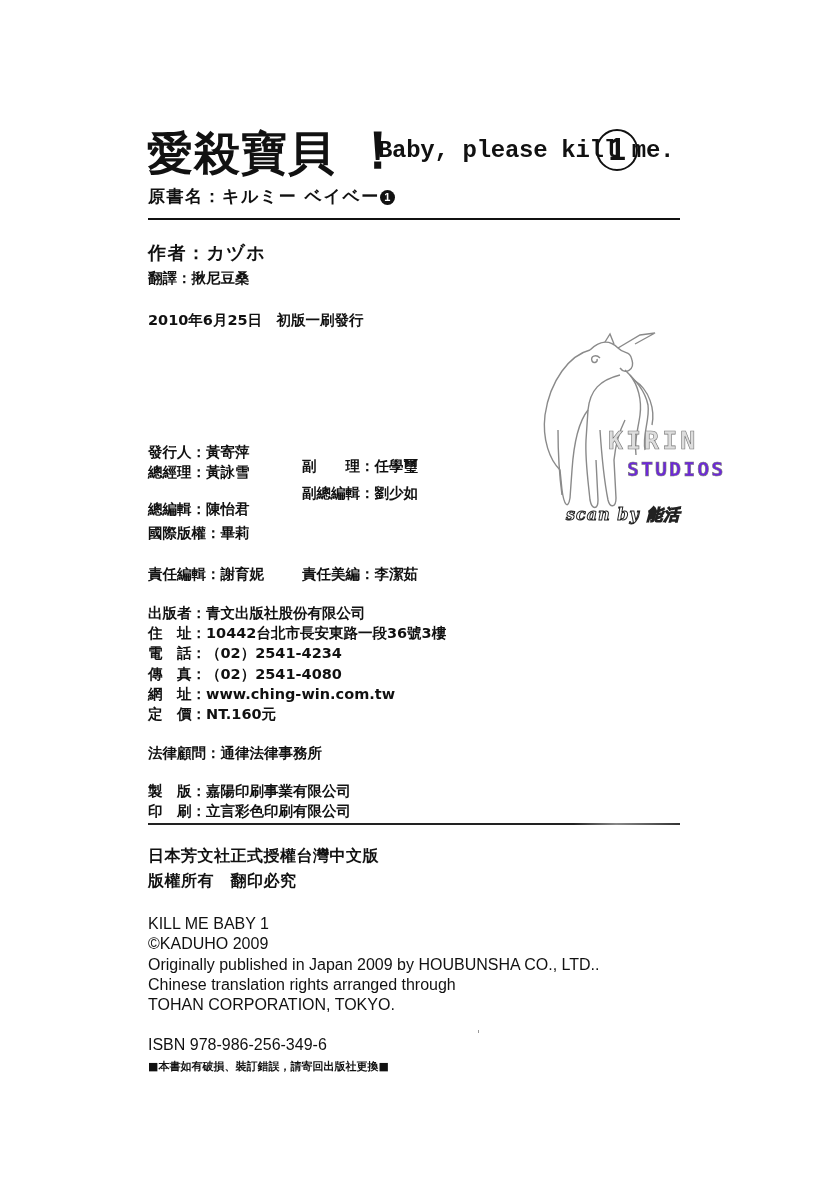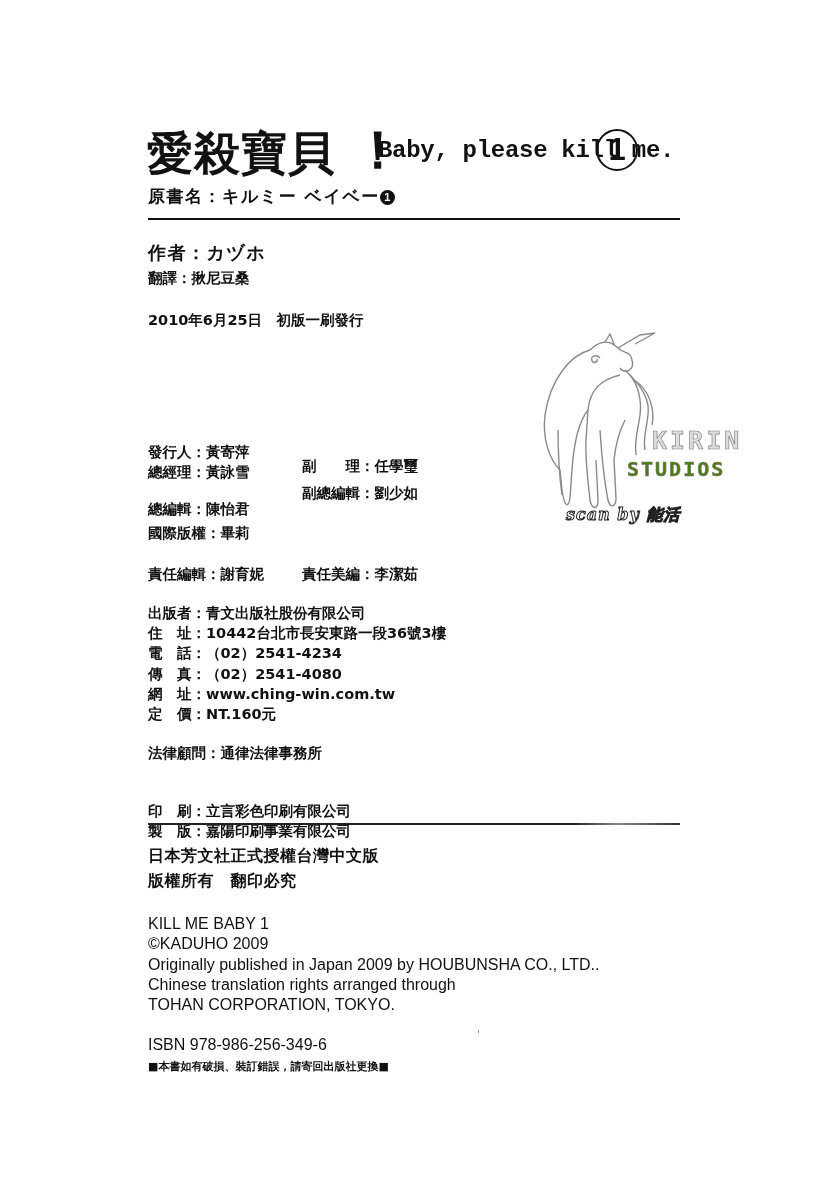--- a/index.html
+++ b/index.html
@@ -16,22 +16,22 @@
   .orig-dot { display: inline-block; width: 15px; height: 15px; border-radius: 50%; background: #111; color: #fff; font-size: 11px; line-height: 15px; text-align: center; vertical-align: 1px; letter-spacing: 0; font-family: "Liberation Sans", sans-serif; }
   .rule1 { left: 148px; top: 218px; width: 532px; height: 2px; background: #111; }
   .rule2 { left: 148px; top: 823px; width: 532px; height: 1.5px; background: linear-gradient(90deg, #222 0%, #222 80%, #888 88%, #333 100%); }
   .author { left: 148px; top: 242px; font-size: 18px; font-weight: bold; line-height: 22px; letter-spacing: 1.5px; font-family: "DejaVu Sans", sans-serif; }
   .line { left: 148px; font-size: 14.5px; font-weight: bold; line-height: 20px; font-family: "DejaVu Sans", sans-serif; }
   .col2 { left: 302px; }
   .en { left: 148px; font-size: 16px; line-height: 20px; font-family: "Liberation Sans", sans-serif; }
   .serif-bold { left: 148px; font-size: 16px; font-weight: 900; line-height: 22px; font-family: "DejaVu Serif", serif; letter-spacing: 0.5px; }
   .small { left: 148px; top: 1060px; font-size: 11px; font-weight: bold; line-height: 14px; font-family: "DejaVu Sans", sans-serif; }
   .logo { left: 530px; top: 330px; width: 220px; height: 210px; }
-  .logo-text-kirin { left: 652px; top: 428px; font-size: 25px; letter-spacing: 3px; color: #888; font-family: "DejaVu Sans Mono", monospace; font-weight: bold; line-height: 26px; -webkit-text-stroke: 0.6px #777; color: #ddd; }
-  .logo-text-studios { left: 627px; top: 458px; font-size: 20px; letter-spacing: 2px; font-family: "DejaVu Sans Mono", monospace; font-weight: bold; line-height: 22px; -webkit-text-stroke: 0.6px #777; color: #4d7c0f; }
+  .logo-text-kirin { left: 608px; top: 428px; font-size: 25px; letter-spacing: 3px; color: #888; font-family: "DejaVu Sans Mono", monospace; font-weight: bold; line-height: 26px; -webkit-text-stroke: 0.6px #777; color: #ddd; }
+  .logo-text-studios { left: 627px; top: 458px; font-size: 20px; letter-spacing: 2px; font-family: "DejaVu Sans Mono", monospace; font-weight: bold; line-height: 22px; -webkit-text-stroke: 0.6px #777; color: #6d28d9; }
   .scan-credit { left: 566px; top: 503px; font-size: 16px; font-style: italic; font-weight: bold; line-height: 24px; font-family: "DejaVu Serif", serif; color: #fff; -webkit-text-stroke: 1px #222; letter-spacing: 1px; }
   .speck { left: 478px; top: 1030px; width: 1px; height: 3px; background: #999; }
 </style>
 </head>
 <body>
 
 <div class="abs title-cjk">愛殺寶貝</div>
 <div class="abs title-bang">！</div>
 <div class="abs title-en">Baby, please kill me.</div>
 <div class="abs vol-circle">1</div>
@@ -75,21 +75,21 @@
 
 <div class="abs line" style="top:603px;">出版者：青文出版社股份有限公司</div>
 <div class="abs line" style="top:623px;">住　址：10442台北市長安東路一段36號3樓</div>
 <div class="abs line" style="top:643px;">電　話：（02）2541-4234</div>
 <div class="abs line" style="top:664px;">傳　真：（02）2541-4080</div>
 <div class="abs line" style="top:684px;">網　址：www.ching-win.com.tw</div>
 <div class="abs line" style="top:704px;">定　價：NT.160元</div>
 
 <div class="abs line" style="top:743px;">法律顧問：通律法律事務所</div>
 
-<div class="abs line" style="top:821px;">製　版：嘉陽印刷事業有限公司</div>
+<div class="abs line" style="top:781px;">製　版：嘉陽印刷事業有限公司</div>
 <div class="abs line" style="top:801px;">印　刷：立言彩色印刷有限公司</div>
 
 <div class="abs rule2"></div>
 
 <div class="abs serif-bold" style="top:845px;">日本芳文社正式授權台灣中文版</div>
 <div class="abs serif-bold" style="top:870px;">版權所有　翻印必究</div>
 
 <div class="abs en" style="top:914px;">KILL ME BABY 1</div>
 <div class="abs en" style="top:934px;">©KADUHO 2009</div>
 <div class="abs en" style="top:955px;">Originally published in Japan 2009 by HOUBUNSHA CO., LTD..</div>

